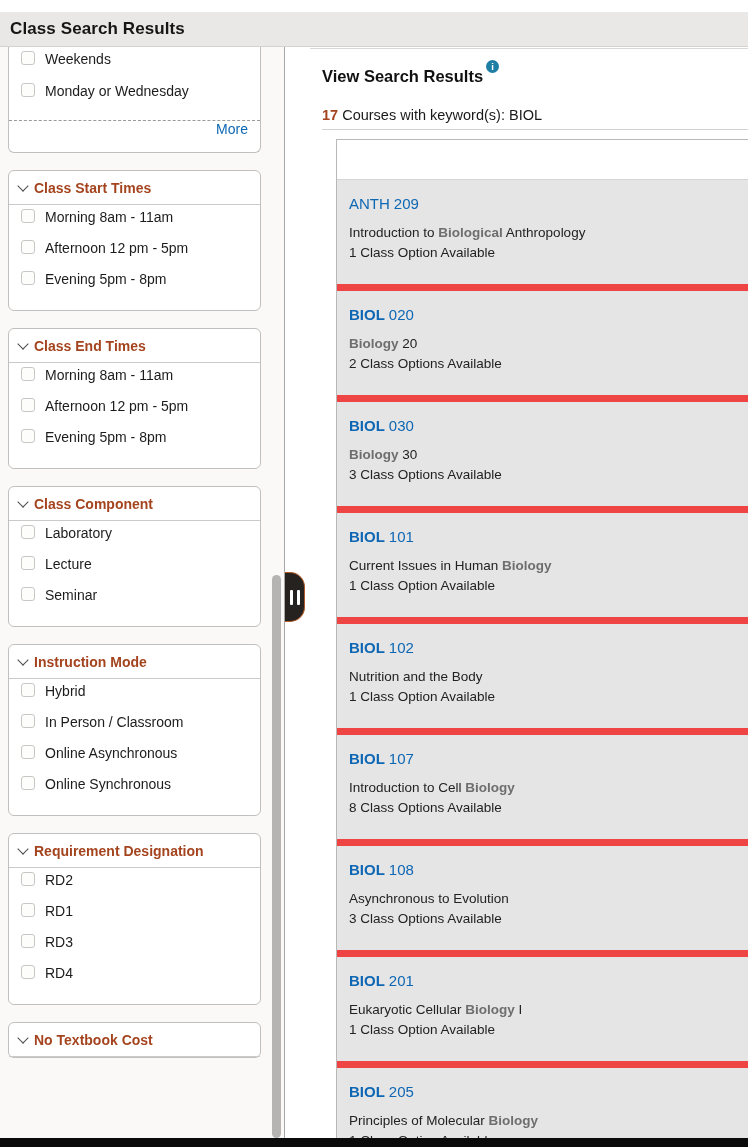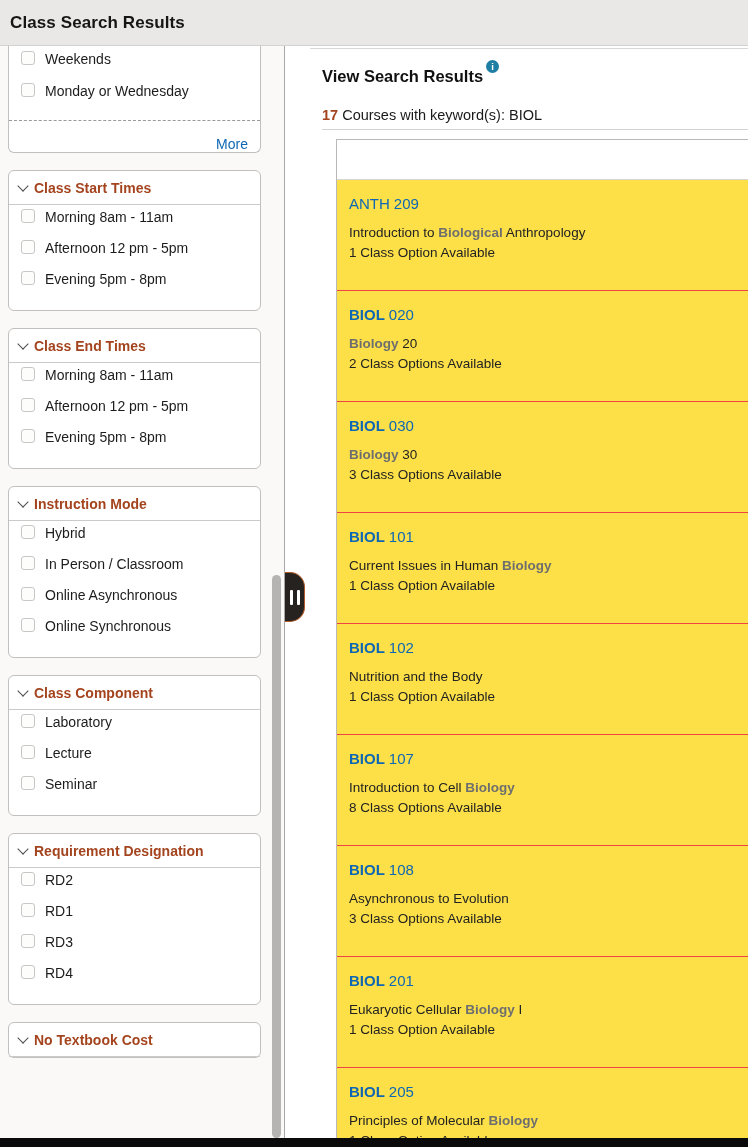--- a/index.html
+++ b/index.html
@@ -1,21 +1,21 @@
 <!DOCTYPE html>
 <html style="--rust: #A4441E; --link-blue: #0E67B4; --highlight-gray: #6E6E6E; --info-teal: #1E7EA4; --topbar-bg: #E9E8E6; --sidebar-bg: #FAF9F7; --border-gray: #C1C0BE; --handle-bg: #262220; --handle-border: #B15A2A; --text: #1A1A1A;"><head>
 <meta charset="utf-8">
 <style>
   * { box-sizing: border-box; margin: 0; padding: 0; }
   html, body { width: 748px; height: 1147px; overflow: hidden; }
   body { font-family: "Liberation Sans", sans-serif; background: #fff; color: var(--text, #1a1a1a); }
   .app { position: relative; width: 748px; height: 1147px; overflow: hidden; background: #fff; }
 
   
-  .topbar { position: absolute; top: 0; left: 0; right: 0; height: 46px;
+  .topbar { position: absolute; top: 12px; left: 0; right: 0; height: 35px;
     background: var(--topbar-bg, #e9e8e6); border-bottom: 1px solid #d3d2d0;
     display: flex; align-items: center; padding: 0 10px; z-index: 5; }
   .topbar-title { font-size: 17px; font-weight: bold; color: #161616; letter-spacing: .1px; }
 
   
   .sidebar { position: absolute; top: 43px; left: 0; width: 285px; bottom: 9px;
     background: var(--sidebar-bg, #faf9f7); border-right: 1px solid #a9a8a6; overflow: hidden; }
   .fbox { position: relative; margin: 0 0 17px 8px; width: 253px; background: #fff;
     border: 1px solid var(--border-gray, #c1c0be); border-radius: 6px; }
   .fbox.truncated { border-top: none; border-radius: 0 0 6px 6px; padding-top: 8px; }
@@ -24,21 +24,21 @@
   .sec-title { font-size: 14px; font-weight: bold; color: var(--rust, #a4441e); }
   .chev { width: 8px; height: 8px; border-right: 1.6px solid #4c4c4c; border-bottom: 1.6px solid #4c4c4c;
     transform: rotate(45deg); margin-top: -4px; flex: 0 0 auto; }
   .sec-items { padding: 4px 0 8px; }
   .check-item { display: flex; gap: 10px; height: 31px; padding: 0 12px; cursor: pointer; }
   .fbox.truncated .check-item { height: 32px; }
   .cb { appearance: none; -webkit-appearance: none; width: 14px; height: 14px; flex: 0 0 auto;
     border: 1px solid #c8c7c5; border-radius: 3px; background: #fdfdfc; margin: 0; }
   .cb-label { font-size: 14px; color: #1c1c1c; white-space: nowrap; }
   .dash-divider { border-top: 1px dashed #9b9a98; margin-top: 5px; }
-  .more-row { height: 31px; display: flex; align-items: flex-end; justify-content: flex-end; padding: 0 12px; }
+  .more-row { height: 31px; display: flex; align-items: flex-start; justify-content: flex-end; padding: 0 12px; }
   .more-link { font-size: 14px; color: var(--link-blue, #0e67b4); text-decoration: none; }
 
   
   .sb-thumb { position: absolute; left: 272px; top: 575px; width: 9px; height: 563px;
     background: #b5b4b2; border-radius: 5px; z-index: 4; }
   .resize-handle { position: absolute; left: 285px; top: 572px; width: 20px; height: 50px;
     background: var(--handle-bg, #262220); border: 1.5px solid var(--handle-border, #b15a2a);
     border-left: none; border-radius: 0 15px 15px 0; z-index: 6;
     display: flex; align-items: center; justify-content: center; gap: 4px; cursor: ew-resize; }
   .resize-handle .bar { width: 3px; height: 15px; background: #fff; border-radius: 1px; }
@@ -51,21 +51,21 @@
   .info-icon { display: inline-flex; align-items: center; justify-content: center;
     width: 13px; height: 13px; border-radius: 50%; background: var(--info-teal, #1e7ea4);
     color: #fff; font-size: 9.5px; font-weight: bold; margin-left: 3px; position: relative; top: -7px; cursor: pointer; }
   .count-row { position: absolute; top: 64px; left: 36px; font-size: 14.5px; color: #1a1a1a; }
   .count-num { font-weight: bold; color: var(--rust, #a4441e); }
   .count-divider { position: absolute; top: 86px; left: 36px; right: 0; height: 1px; background: #d4d3d1; }
 
   .grid-box { position: absolute; top: 96px; left: 50px; right: -2px; bottom: -2px;
     border: 1px solid #b9b8b6; background: #fff; overflow: hidden; }
   .grid-toolbar { height: 40px; border-bottom: 1px solid #d6d5d3; background: #fff; }
-  .course-row { height: 111px; border-bottom: 1px solid #ef4444; padding: 14px 14px 16px 12px; cursor: pointer; background: #fde047; }
+  .course-row { height: 111px; border-bottom: 7px solid #ef4444; padding: 14px 14px 16px 12px; cursor: pointer; background: #e5e5e5; }
   .course-code { font-size: 15px; line-height: 19px; color: var(--link-blue, #0e67b4); }
   .course-code .subj.hl-subject { font-weight: bold; }
   .course-code .num { margin-left: 4px; }
   .course-title { margin-top: 10px; font-size: 13.5px; line-height: 20px; color: #222; }
   .course-title .hl { font-weight: bold; color: var(--highlight-gray, #6e6e6e); }
   .course-avail { font-size: 13.5px; line-height: 20px; color: #222; }
 
   
   .bottom-bar { position: absolute; left: 0; right: 0; bottom: 0; height: 9px; background: #0a0a0a; z-index: 10; }
 </style>
@@ -141,20 +141,43 @@
   <label class="check-item">
     <input type="checkbox" class="cb" style="">
     <span class="cb-label">Evening 5pm - 8pm</span>
   </label>
 </div>
   </section>
 
   <section class="fbox">
     <div class="sec-head">
       <span class="chev"></span>
+      <span class="sec-title">Class Component</span>
+    </div>
+    <div class="sec-items">
+  <label class="check-item">
+    <input type="checkbox" class="cb" style="">
+    <span class="cb-label">Laboratory</span>
+  </label>
+
+  <label class="check-item">
+    <input type="checkbox" class="cb" style="">
+    <span class="cb-label">Lecture</span>
+  </label>
+
+  <label class="check-item">
+    <input type="checkbox" class="cb" style="">
+    <span class="cb-label">Seminar</span>
+  </label>
+</div>
+  </section>
+
+  <section class="fbox">
+    <div class="sec-head">
+      <span class="chev"></span>
       <span class="sec-title">Instruction Mode</span>
     </div>
     <div class="sec-items">
   <label class="check-item">
     <input type="checkbox" class="cb" style="">
     <span class="cb-label">Hybrid</span>
   </label>
 
   <label class="check-item">
     <input type="checkbox" class="cb" style="">
@@ -162,43 +185,20 @@
   </label>
 
   <label class="check-item">
     <input type="checkbox" class="cb" style="">
     <span class="cb-label">Online Asynchronous</span>
   </label>
 
   <label class="check-item">
     <input type="checkbox" class="cb" style="">
     <span class="cb-label">Online Synchronous</span>
-  </label>
-</div>
-  </section>
-
-  <section class="fbox">
-    <div class="sec-head">
-      <span class="chev"></span>
-      <span class="sec-title">Class Component</span>
-    </div>
-    <div class="sec-items">
-  <label class="check-item">
-    <input type="checkbox" class="cb" style="">
-    <span class="cb-label">Laboratory</span>
-  </label>
-
-  <label class="check-item">
-    <input type="checkbox" class="cb" style="">
-    <span class="cb-label">Lecture</span>
-  </label>
-
-  <label class="check-item">
-    <input type="checkbox" class="cb" style="">
-    <span class="cb-label">Seminar</span>
   </label>
 </div>
   </section>
 
   <section class="fbox">
     <div class="sec-head">
       <span class="chev"></span>
       <span class="sec-title">Requirement Designation</span>
     </div>
     <div class="sec-items">

